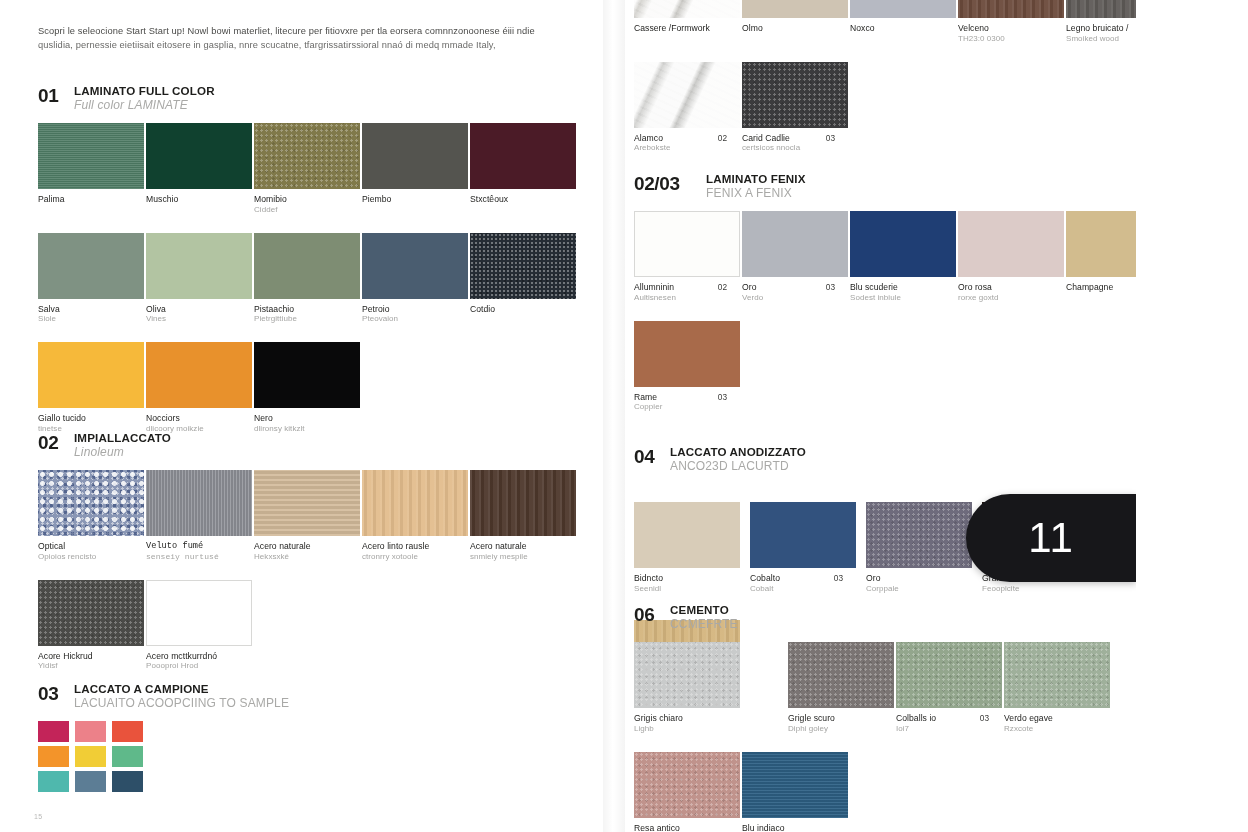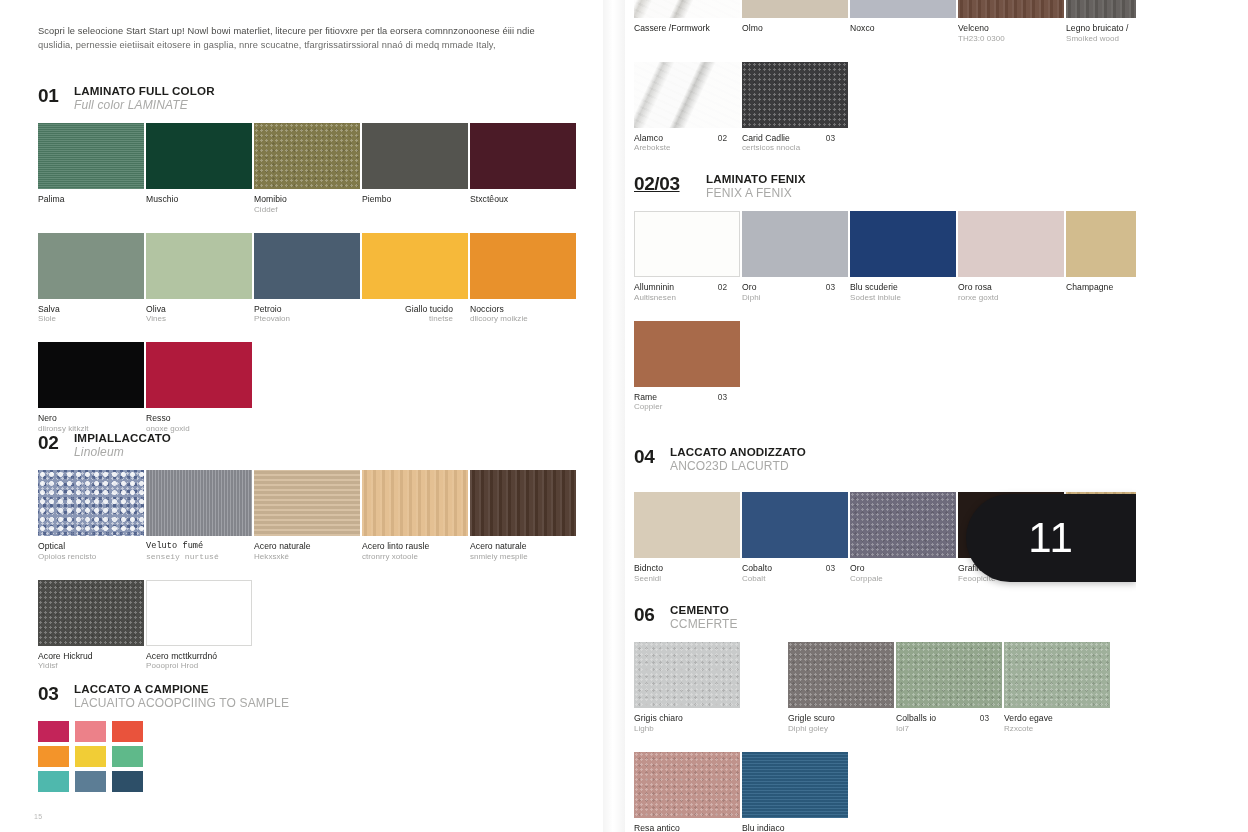--- a/index.html
+++ b/index.html
@@ -31,21 +31,21 @@
     letter-spacing:.1px;
   }
   .intro .blur{color:#6a6a68;}
 
   
   .sec-head{display:flex;align-items:flex-start;gap:10px;position:relative;}
   .sec-num{
     font-size:19px;font-weight:bold;line-height:1;color:#1d1d1b;
     letter-spacing:-0.4px;padding-top:2px;min-width:26px;
   }
-  .sec-num.wide{min-width:62px;text-decoration:underline;}
+  .sec-num.wide{min-width:62px;}
   .sec-titles{line-height:1.18;}
   .sec-it{font-size:11.6px;font-weight:bold;letter-spacing:.15px;color:#1d1d1b;text-transform:uppercase;}
   .sec-en{font-size:12px;color:#a9a9a7;font-style:italic;letter-spacing:.15px;}
   .sec-en.up{text-transform:uppercase;font-style:normal;}
 
   .eco{
     position:absolute;right:8px;top:-6px;width:26px;height:28px;
   }
 
   
@@ -153,52 +153,58 @@
             </div>
           </div>
           <div class="cell" style="margin-bottom: 18px;">
             <div class="sw " style="background-color: rgb(178, 196, 162);"></div>
             <div class="lbl">
               <div class="n">Oliva</div>
               <div class="e">Vines</div>
             </div>
           </div>
           <div class="cell" style="margin-bottom: 18px;">
+            <div class="sw " style="background-color: rgb(126, 141, 115);"></div>
+            <div class="lbl">
+              <div class="n">Pistaachio</div>
+              <div class="e">Pietrgittiube</div>
+            </div>
+          </div>
+          <div class="cell" style="margin-bottom: 18px;">
             <div class="sw " style="background-color: rgb(74, 93, 112);"></div>
             <div class="lbl">
               <div class="n">Petroio</div>
               <div class="e">Pteovaion</div>
             </div>
           </div>
-          <div class="cell" style="margin-bottom: 18px; text-align: right;">
+          <div class="cell" style="margin-bottom: 18px;">
+            <div class="sw tex-noise" style="background-color: rgb(37, 44, 52);"></div>
+            <div class="lbl">
+              <div class="n">Cotdio</div>
+            </div>
+          </div>
+          <div class="cell" style="margin-bottom: 18px;">
             <div class="sw " style="background-color: rgb(246, 185, 58);"></div>
             <div class="lbl">
               <div class="n">Giallo tucido</div>
               <div class="e">tinetse</div>
             </div>
           </div>
           <div class="cell" style="margin-bottom: 18px;">
             <div class="sw " style="background-color: rgb(232, 145, 44);"></div>
             <div class="lbl">
               <div class="n">Nocciors</div>
               <div class="e">dlicoory moikzie</div>
             </div>
           </div>
           <div class="cell" style="margin-bottom: 18px;">
             <div class="sw " style="background-color: rgb(9, 9, 10);"></div>
             <div class="lbl">
               <div class="n">Nero</div>
               <div class="e">dlironsy kitkzlt</div>
-            </div>
-          </div>
-          <div class="cell" style="margin-bottom: 18px;">
-            <div class="sw " style="background-color: rgb(176, 26, 60);"></div>
-            <div class="lbl">
-              <div class="n">Resso</div>
-              <div class="e">onoxe goxid</div>
             </div>
           </div>
         </div>
     </div>
 
     <div style="position:absolute;left:38px;top:431px;width:540px;">
       <div class="sec-head">
         <div class="sec-num">02</div>
         <div class="sec-titles">
           <div class="sec-it">IMPIALLACCATO</div>
@@ -351,21 +357,21 @@
             <div class="lbl">
               <div class="n">Allumninin</div>
               <div class="e">Aultisnesen</div>
               <div class="code">02</div>
             </div>
           </div>
           <div class="cell" style="margin-bottom: 18px;">
             <div class="sw " style="background-color: rgb(179, 182, 189);"></div>
             <div class="lbl">
               <div class="n">Oro</div>
-              <div class="e">Diphi</div>
+              <div class="e">Verdo</div>
               <div class="code">03</div>
             </div>
           </div>
           <div class="cell" style="margin-bottom: 18px;">
             <div class="sw " style="background-color: rgb(31, 62, 116);"></div>
             <div class="lbl">
               <div class="n">Blu scuderie</div>
               <div class="e">Sodest inbiule</div>
             </div>
           </div>
@@ -402,21 +408,21 @@
         </div>
         <span class="eco">
           <svg viewBox="0 0 26 28" width="26" height="28" aria-hidden="true">
             <path d="M13 21 C6 16 6 6 12.2 1 C13 7 12 13 13 21 Z" fill="#2e9b3e"></path>
             <path d="M13 21 C20 16 20 6 13.8 1 C13 7 14 13 13 21 Z" fill="#35ad46"></path>
             <path d="M12.4 21.5 h1.2 v3 h-1.2 Z" fill="#2e9b3e"></path>
             <text x="13" y="27.4" font-size="4.2" fill="#2e9b3e" text-anchor="middle" font-family="Liberation Sans, sans-serif">eco</text>
           </svg>
         </span>
       </div>
-      <div class="grid" id="g-r1" style="margin-top:19px;">
+      <div class="grid" id="g-r1" style="margin-top:29px;gap:8px;">
           <div class="cell" style="margin-bottom: 18px;">
             <div class="sw " style="background-color: rgb(216, 204, 184);"></div>
             <div class="lbl">
               <div class="n">Bidncto</div>
               <div class="e">Seenidl</div>
             </div>
           </div>
           <div class="cell" style="margin-bottom: 18px;">
             <div class="sw " style="background-color: rgb(50, 82, 126);"></div>
             <div class="lbl">

